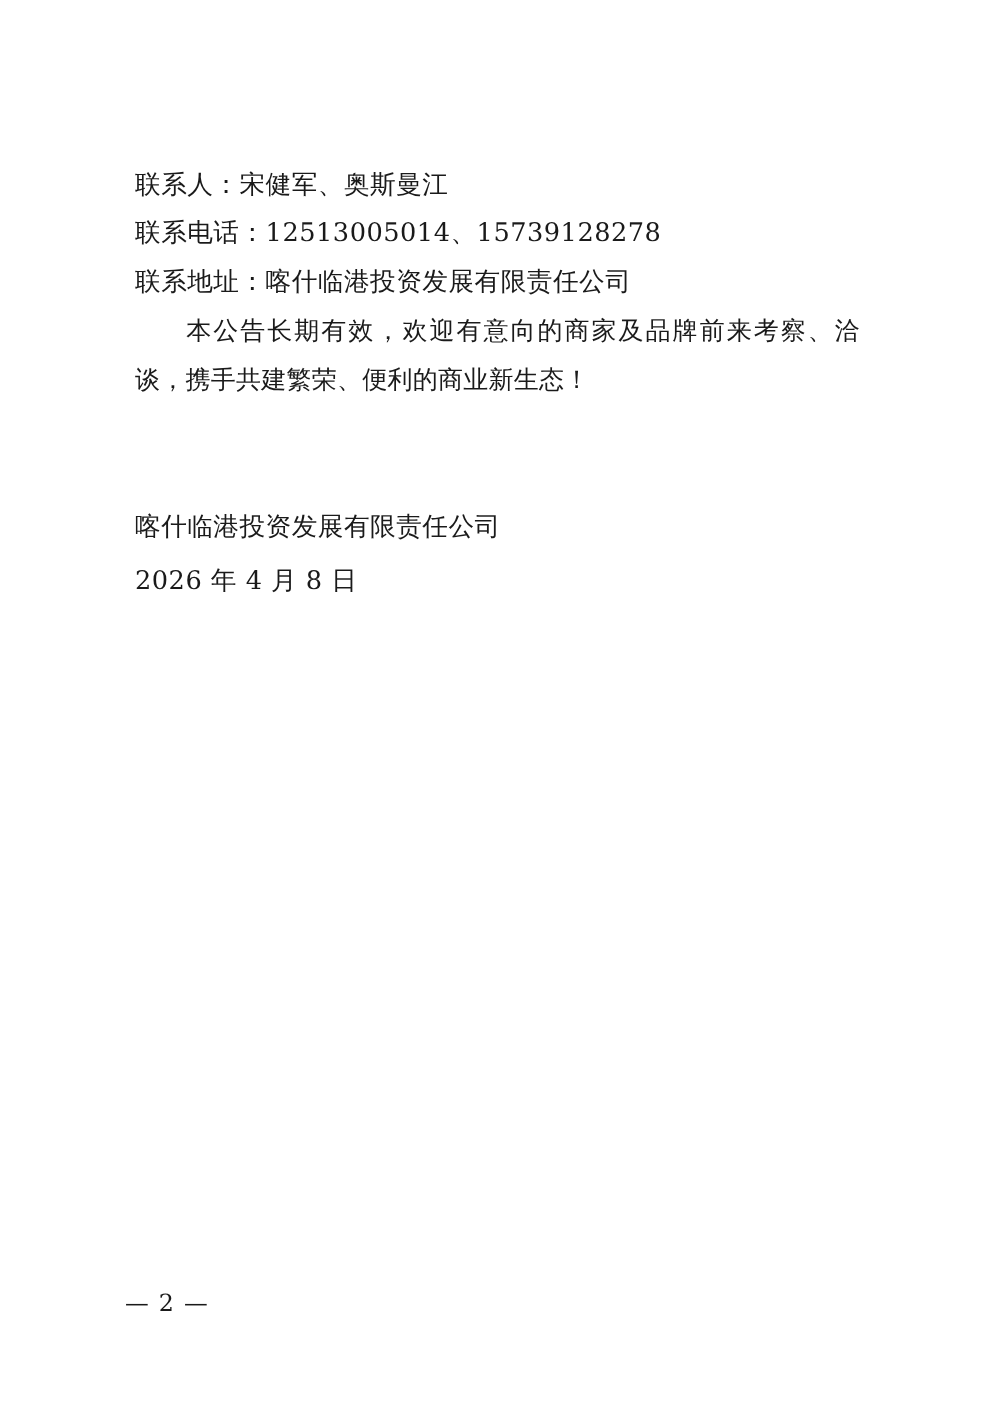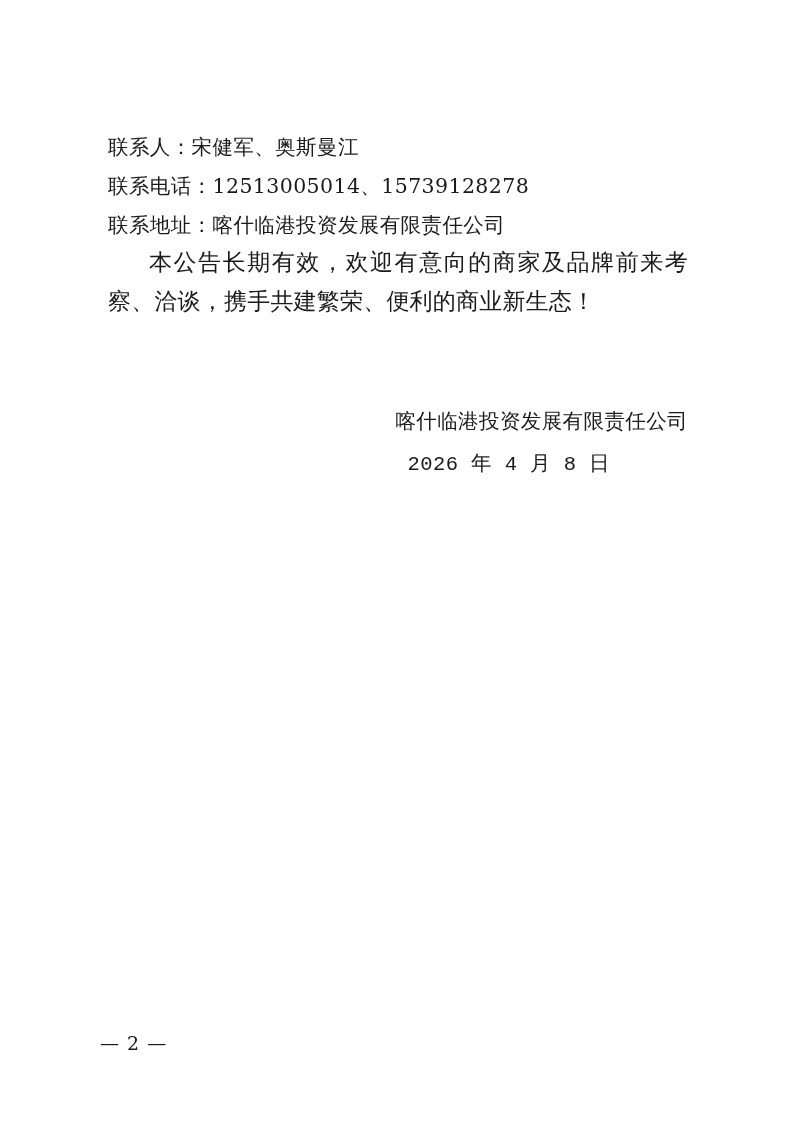--- a/index.html
+++ b/index.html
@@ -29,44 +29,41 @@
     top: 128px;
     width: 580px;
   }
   .line {
     font-size: 20.5px;
     line-height: 39px;
     letter-spacing: 0.4px;
     white-space: pre;
   }
   .para {
-    font-size: 23px;
+    font-size: 20px;
     line-height: 39px;
     letter-spacing: 0.2px;
     text-indent: 41px;
     text-align: justify;
     text-justify: inter-ideograph;
-    font-family: Liberation Mono, monospace;
   }
   .signature-block {
     position: absolute;
     left: 108px;
     top: 400px;
     width: 580px;
-    text-align: right;
   }
   .sig-line {
     font-size: 20.5px;
     line-height: 43px;
     letter-spacing: 0.4px;
     white-space: pre;
   }
   .sig-date {
     padding-right: 78px;
-    font-family: Liberation Mono, monospace;
   }
   .footer {
     position: absolute;
     left: 0;
     top: 1032px;
     width: 793px;
   }
   .page-number {
     position: absolute;
     left: 100px;

